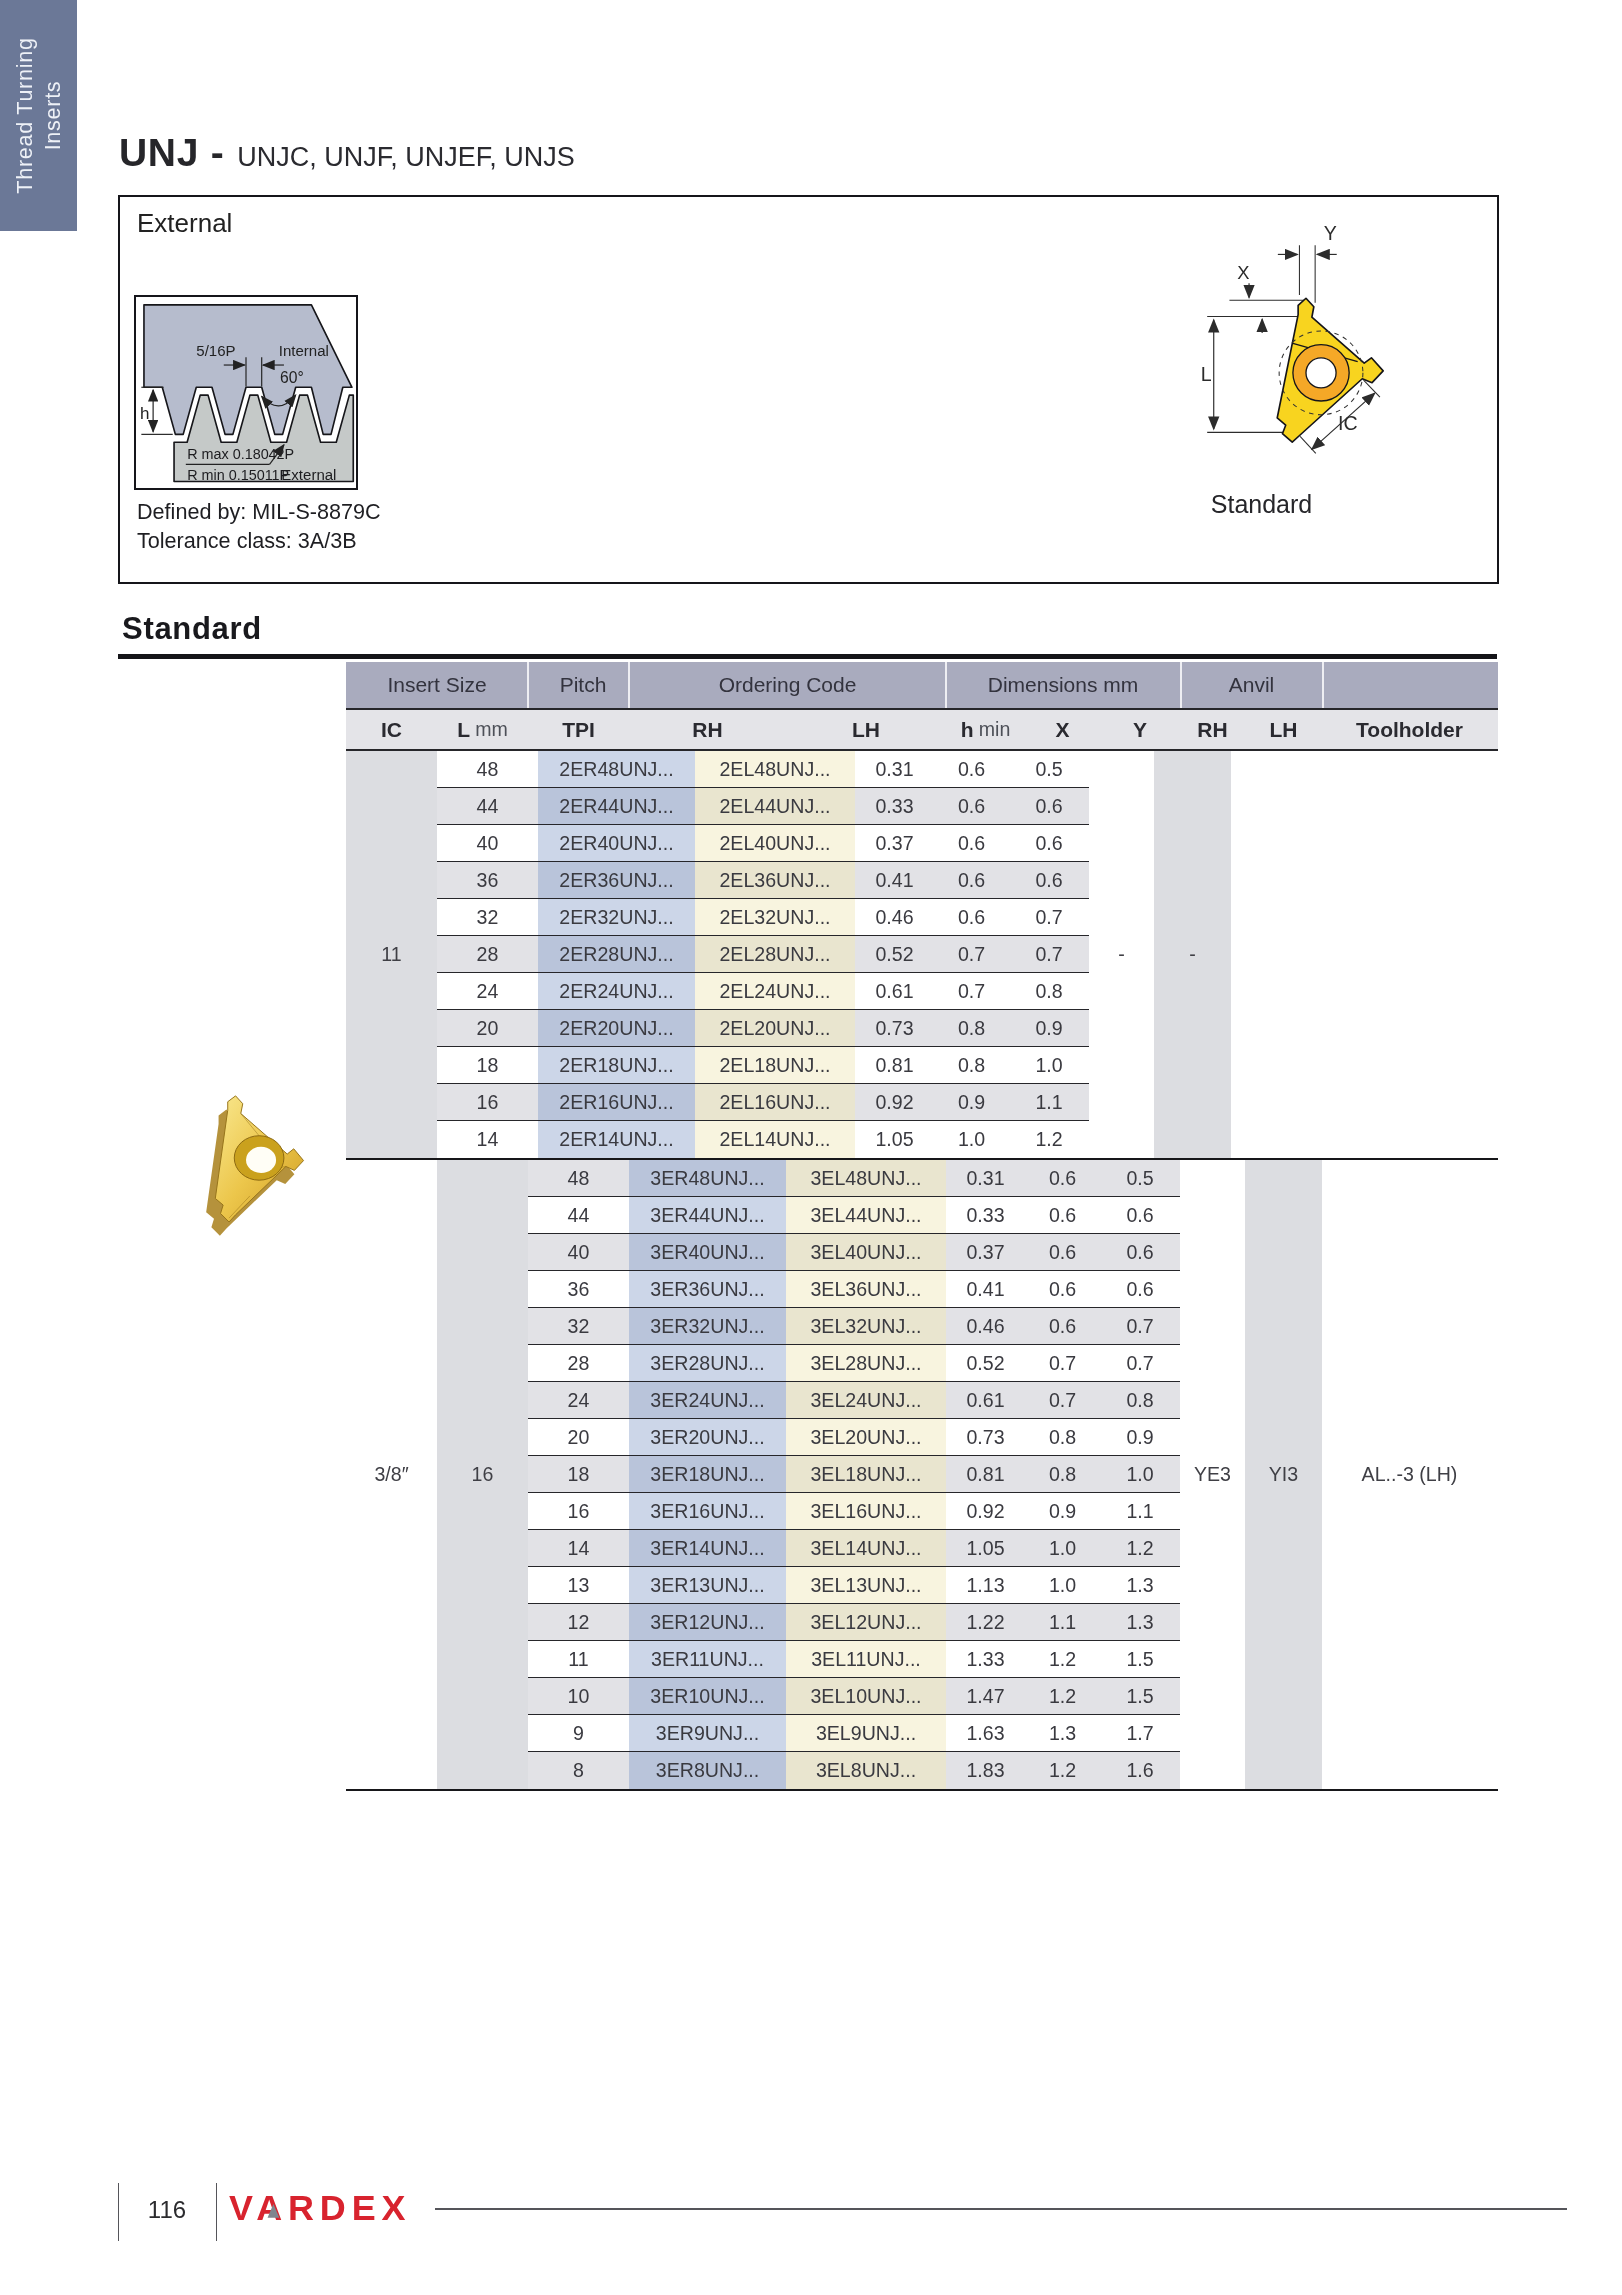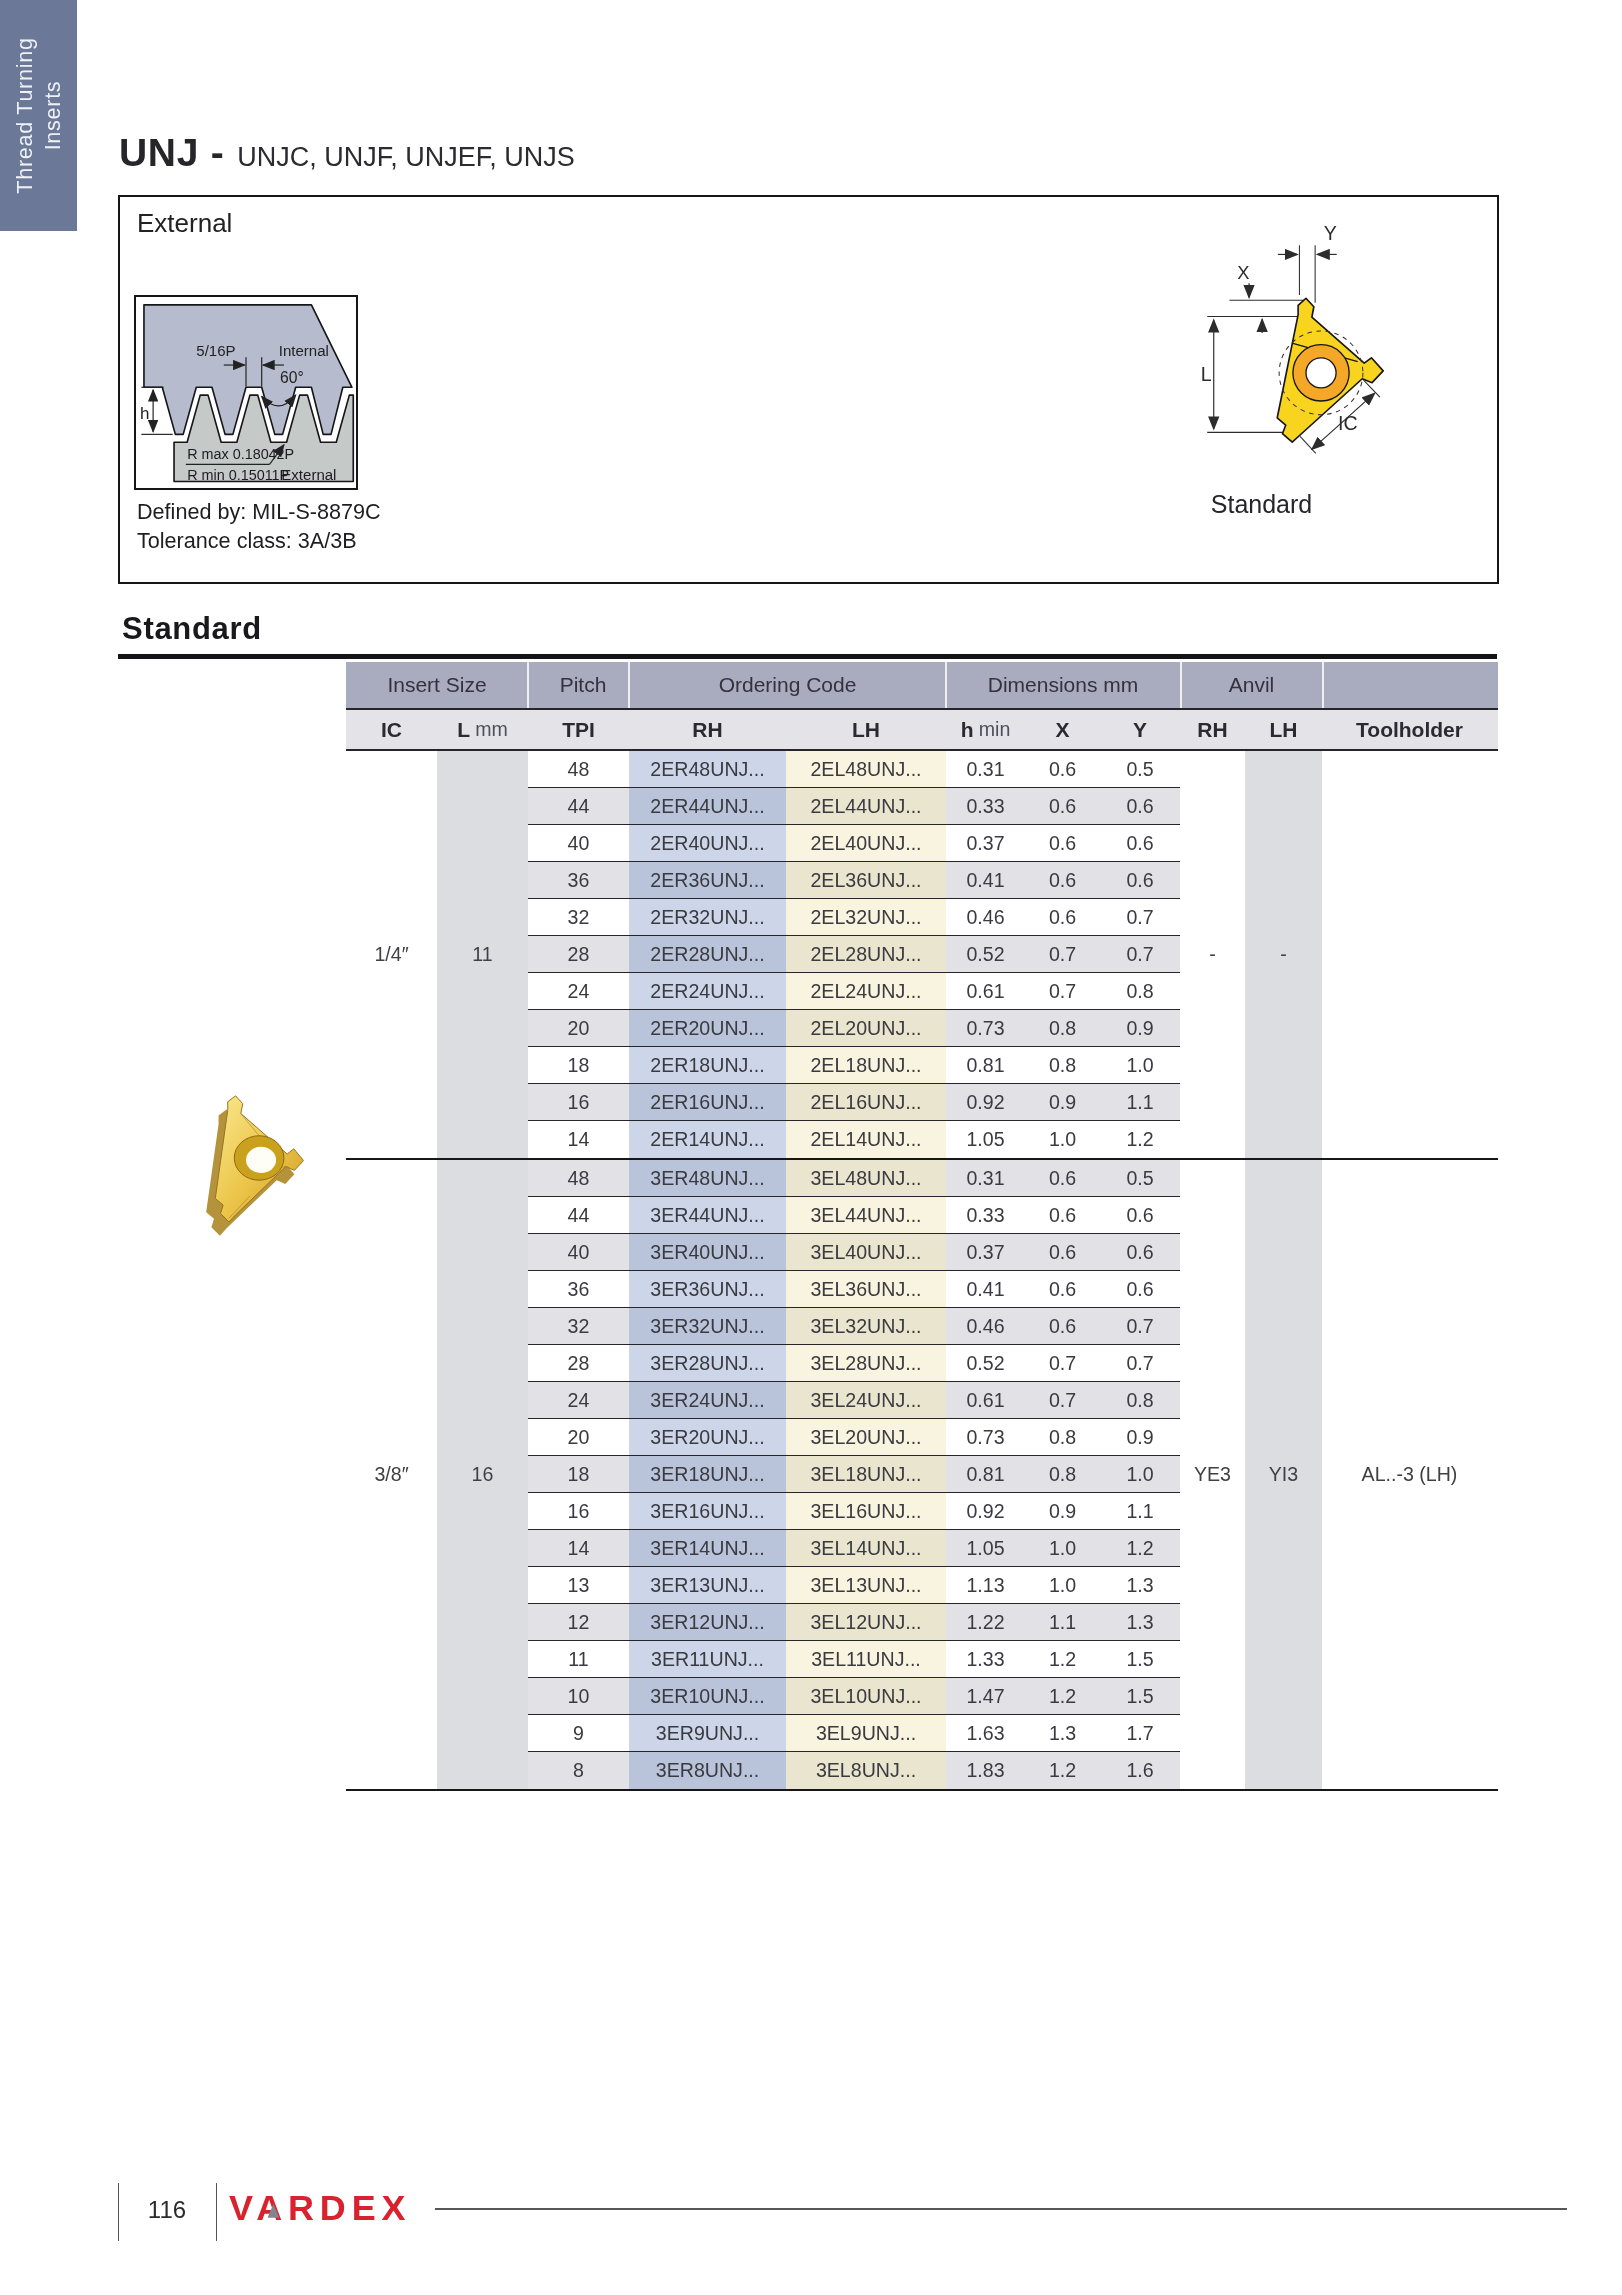--- a/index.html
+++ b/index.html
@@ -209,21 +209,20 @@
       </div>
       <div class="hc" style="flex: 0 0 77px;">
         <span class="b">LH</span>
       </div>
       <div class="hc" style="flex: 0 0 175px;">
         <span class="b">Toolholder</span>
       </div>
     </div>
   <div class="tbody" id="tbody">
       <div class="group">
-        <div class="gcell" style="flex: 0 0 91px;">1/4″</div>
         <div class="gcell stripe" style="flex: 0 0 91px;">11</div>
         <div class="rows" style="flex: 0 0 652px;">
           <div class="row">
             <div class="c-tpi" style="flex: 0 0 101px;">48</div>
             <div class="c-rh" style="flex: 0 0 157px;">2ER48UNJ...</div>
             <div class="c-lh" style="flex: 0 0 160px;">2EL48UNJ...</div>
             <div class="c-h" style="flex: 0 0 79px;">0.31</div>
             <div class="c-x" style="flex: 0 0 75px;">0.6</div>
             <div class="c-y" style="flex: 0 0 80px;">0.5</div>
           </div>

